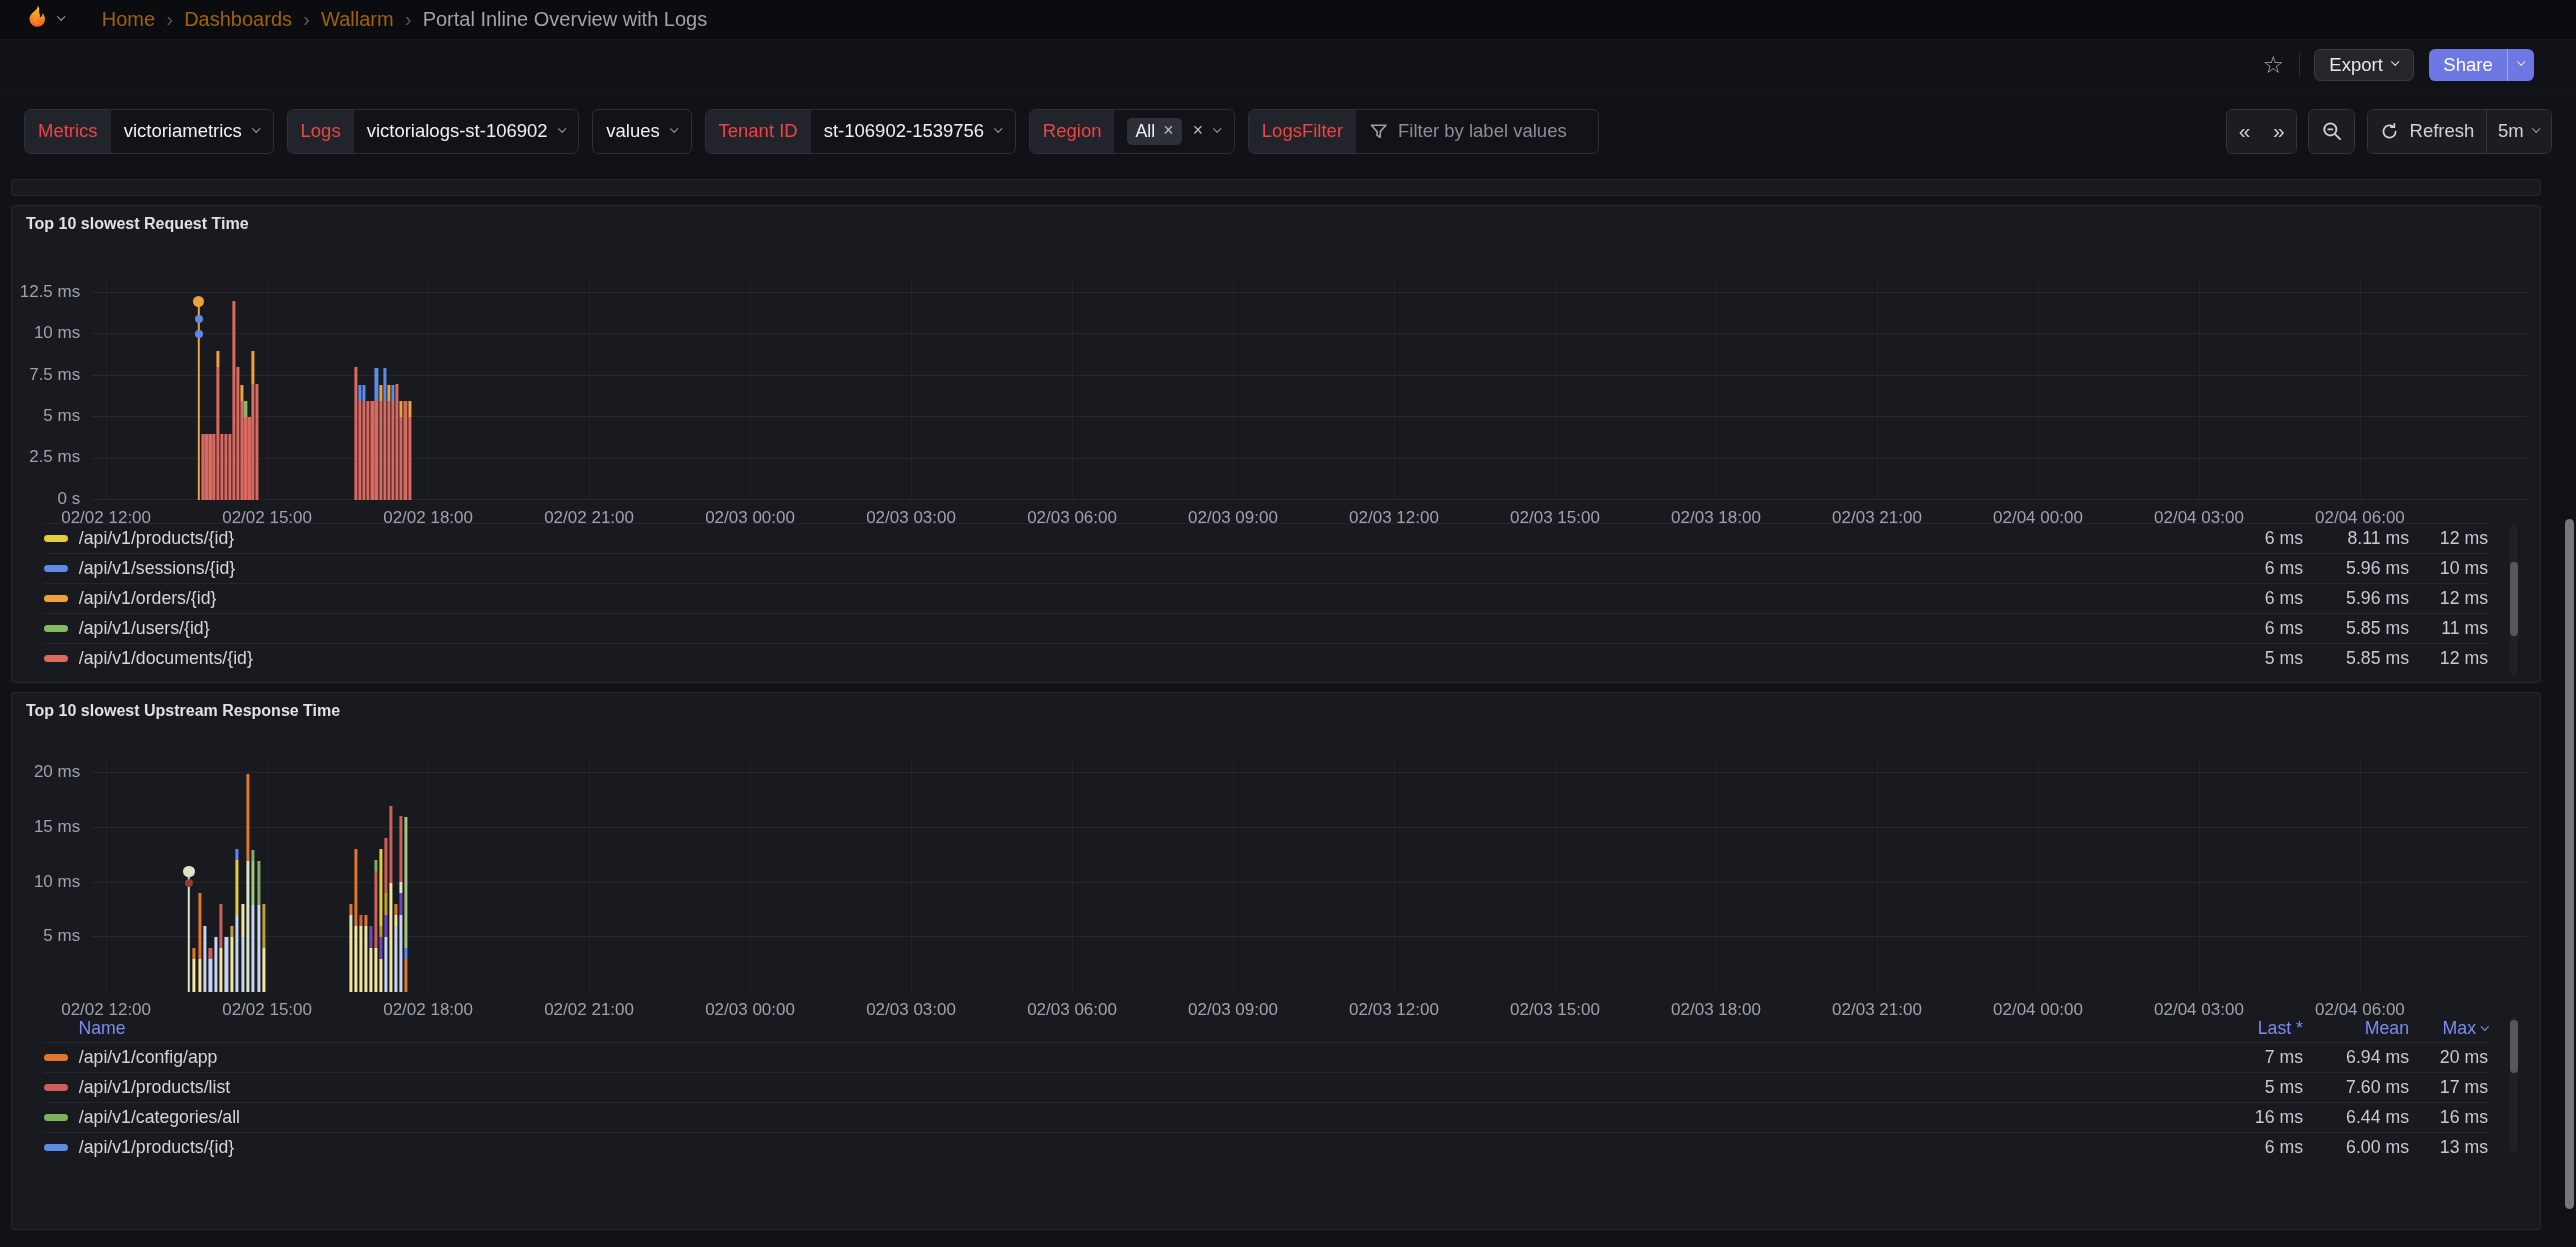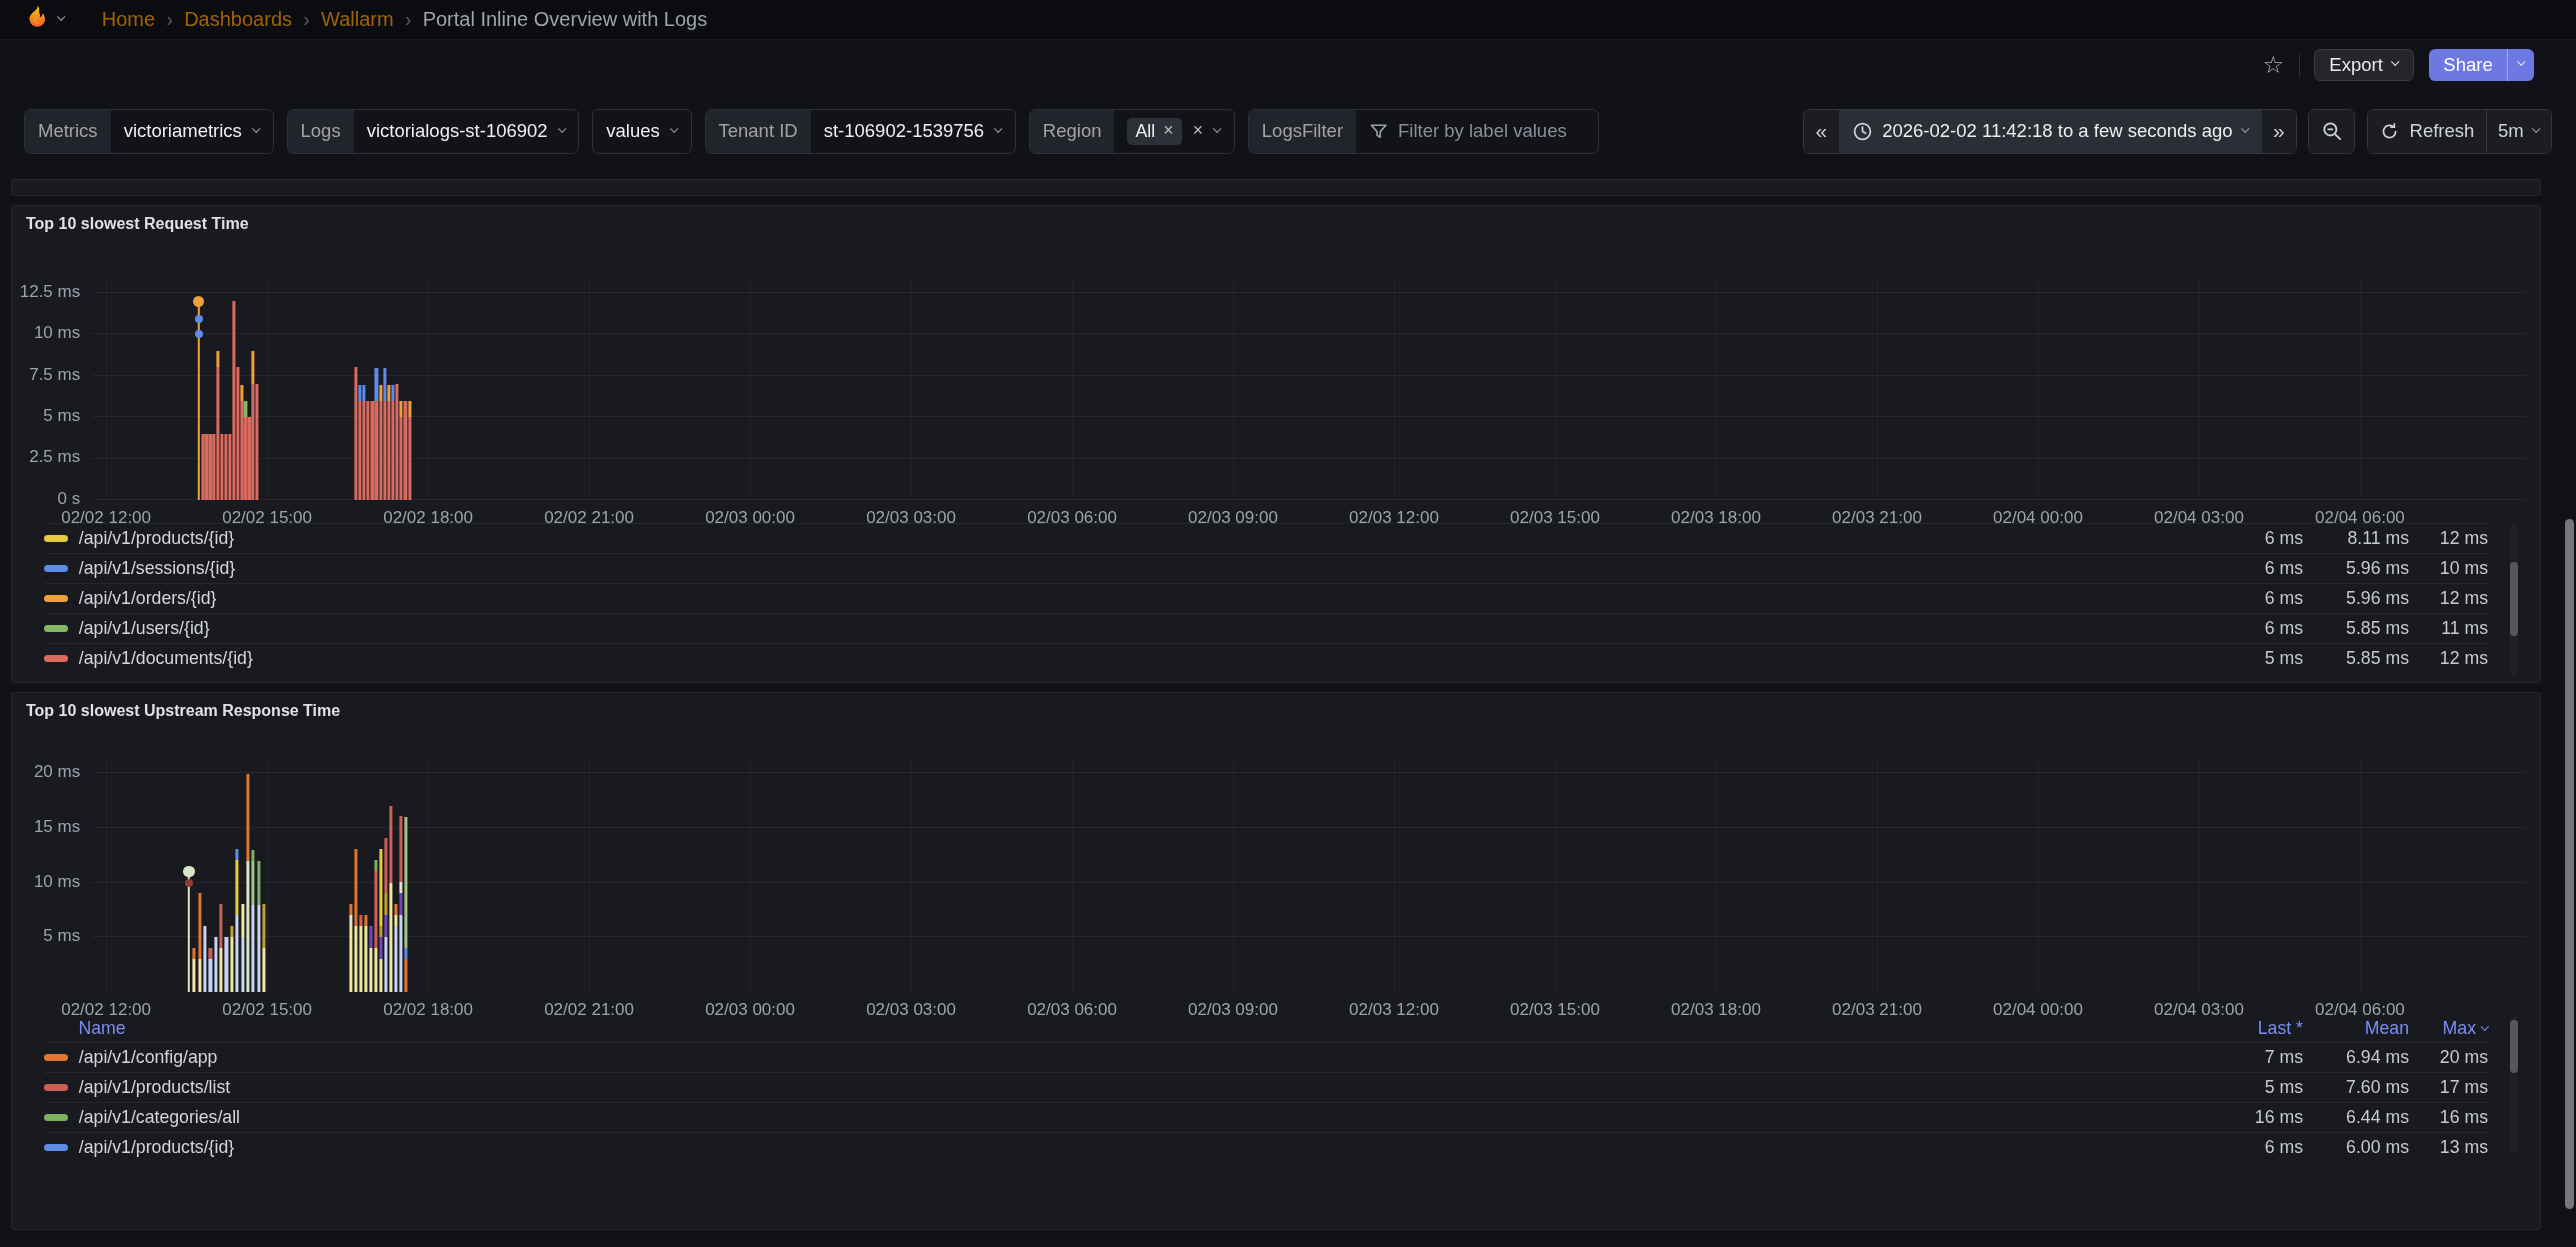--- a/index.html
+++ b/index.html
@@ -31,21 +31,21 @@
   .share-chev { background:#6E78E2; border-left:0.8px solid rgba(255,255,255,.35); display:flex; align-items:center; padding:0 9.7px; color:#fff; }
 
   .chev { display:inline-block; width:6.4px; height:6.4px; border-right:1.6px solid #9aa0a8; border-bottom:1.6px solid #9aa0a8; transform:rotate(45deg) translate(-1.6px,-1.6px); }
   .chev.white { border-color:#e8e9ec; }
   .chev.right { transform:rotate(-45deg); }
   .chev.blue { border-color:#7B8DF2; width:5.6px; height:5.6px; }
 
   
   .toolbar { margin-top:17.7px; height:47px; display:flex; align-items:center; padding:0 24px; gap:13px; }
   .vchip { height:45px; display:flex; align-items:stretch; border:0.8px solid #2e3138; border-radius:6.4px; overflow:hidden; background:#121318; }
-  .vchip .vlabel { background:#22242b; color:#a3a3a3; font-size:18.5px; display:flex; align-items:center; padding:16px 13px; }
+  .vchip .vlabel { background:#22242b; color:#ef4444; font-size:18.5px; display:flex; align-items:center; padding:16px 13px; }
   .vchip .vvalue { display:flex; align-items:center; gap:11.3px; padding:0 13px; color:#eff0f4; font-size:18.5px; font-weight:500; }
   .allchip { background:#2e3037; border-radius:4.8px; padding:3.2px 8px; display:flex; align-items:center; gap:8px; font-size:17.7px; }
   .xmark { color:#b6bac2; font-size:17.7px; line-height:1; }
   .filter-input { display:flex; align-items:center; gap:9.7px; padding:0 13px; min-width:242px; }
   .filter-input .ph { color:#8a8e96; font-size:18.5px; }
   .time-area { margin-left:auto; display:flex; align-items:center; gap:11.3px; }
   .tgroup { display:flex; height:45px; border:0.8px solid #33363d; border-radius:6.4px; overflow:hidden; align-items:stretch; }
   .tbtn { background:#1b1d23; display:flex; align-items:center; padding:0 11.3px; color:#cfd2d8; font-size:21px; }
   .tdisplay { background:#2c2e35; display:flex; align-items:center; gap:9.7px; padding:0 13px; color:#eceef2; font-size:18.5px; }
   .sq { width:45px; justify-content:center; }
@@ -187,28 +187,20 @@
         <path d="M3 4h18l-7 8v7l-4-2.5V12z" fill="none" stroke="#9aa0a8" stroke-width="2" stroke-linejoin="round"></path>
       </svg>
       <span class="ph">Filter by label values</span>
     </span>
   </div>
 
   <div class="time-area">
     <div class="tgroup">
       <div class="tbtn">
         <span>«</span>
-      </div>
-      <div class="tdisplay">
-        <svg class="ic" width="21" height="21" viewBox="0 0 24 24">
-          <circle cx="12" cy="12" r="9" fill="none" stroke="#cfd2d8" stroke-width="2"></circle>
-          <path d="M12 7v5l3.5 2" fill="none" stroke="#cfd2d8" stroke-width="2" stroke-linecap="round"></path>
-        </svg>
-        <span>2026-02-02 11:42:18 to a few seconds ago</span>
-        <span class="chev"></span>
       </div>
       <div class="tbtn">
         <span>»</span>
       </div>
     </div>
     <div class="tgroup">
       <div class="tbtn sq">
         <svg class="ic" width="22.5" height="22.5" viewBox="0 0 24 24">
           <circle cx="10" cy="10" r="6.5" fill="none" stroke="#cfd2d8" stroke-width="2"></circle>
           <line x1="7" y1="10" x2="13" y2="10" stroke="#cfd2d8" stroke-width="2"></line>

